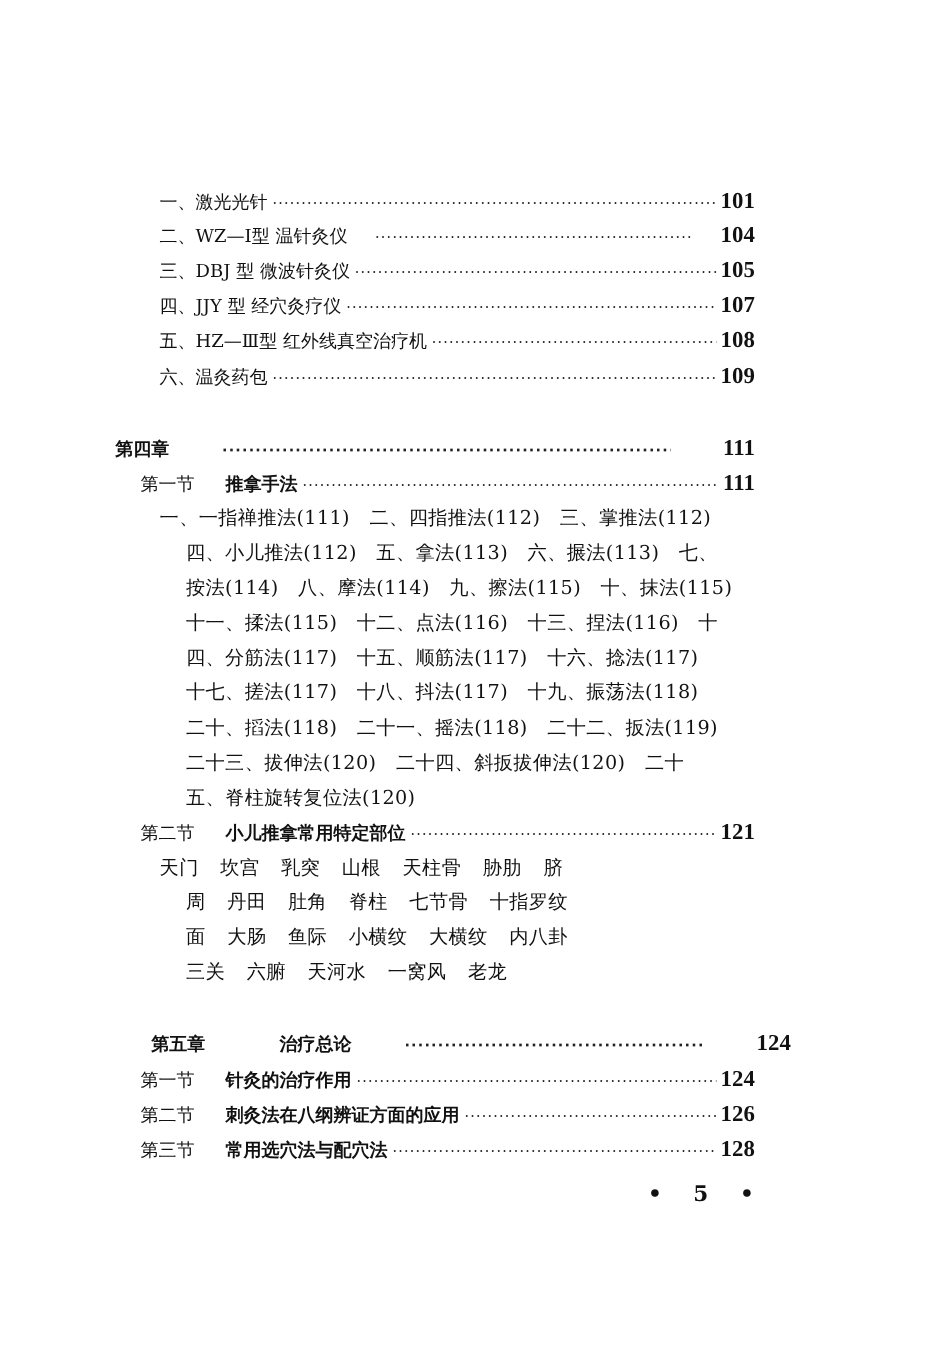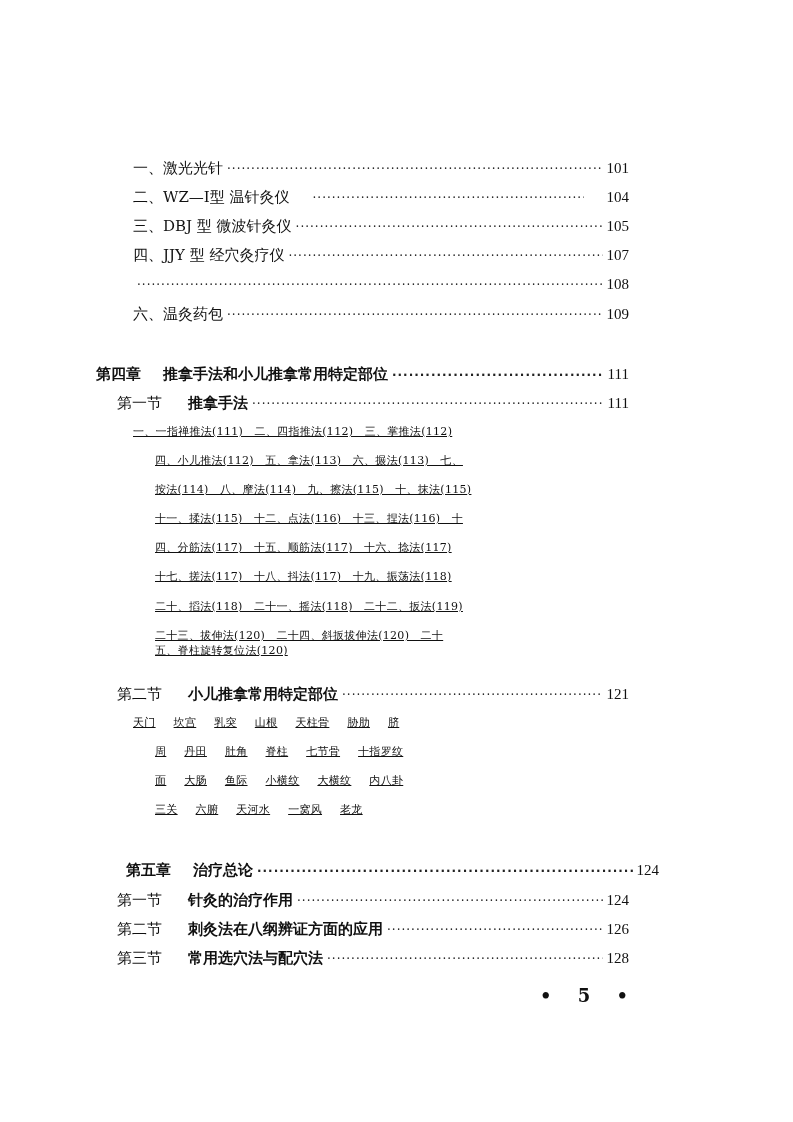--- a/index.html
+++ b/index.html
@@ -2,25 +2,25 @@
 <html><head>
 <meta charset="utf-8">
 <style>
   html, body { margin:0; padding:0; background:#ffffff; }
   body { width:793px; height:1122px; position:relative; overflow:hidden;
          font-family:"DejaVu Serif","Liberation Serif",serif; color:#111; }
   .row { position:absolute; display:flex; align-items:baseline; white-space:nowrap;
          font-size:15px; line-height:20px; }
   .lead { flex:1; overflow:hidden; margin:0 4px; letter-spacing:1px; color:#222; font-size:12px; }
   .lead::before { content:"··································································································································"; }
-  .pg { font-family:"Liberation Serif","DejaVu Serif",serif; font-weight:normal; font-size:15px; }
-  .chap { font-weight:bold; font-family:"DejaVu Sans","Liberation Sans",sans-serif; font-size:15px; }
+  .pg { font-family:"Liberation Serif","DejaVu Serif",serif; font-weight:bold; font-size:19px; }
+  .chap { font-weight:bold; font-family:"DejaVu Sans","Liberation Sans",sans-serif; font-size:15px;gap:40px; }
   .chap .title { margin-left:22px; }
   .sec .title { margin-left:26px;font-weight:bold; }
-  .free { position:absolute; font-size:11px; line-height:20px; white-space:nowrap; letter-spacing:0.3px;text-decoration:underline; }
+  .free { position:absolute; font-size:16px; line-height:20px; white-space:nowrap; letter-spacing:0.3px; }
   .words span { margin-right:18px; }
   .pagenum { position:absolute; left:540px; top:985px; font-size:18px; font-weight:bold; letter-spacing:10px; }
 </style>
 </head>
 <body>
 
 <div class="row" style="left:133px;top:158px;width:496px;">
   <span>一、激光光针</span>
     <span class="lead"></span>
     <span class="pg">101</span>
@@ -34,51 +34,51 @@
   <span>三、DBJ 型 微波针灸仪</span>
     <span class="lead"></span>
     <span class="pg">105</span>
 </div>
 <div class="row" style="left:133px;top:245px;width:496px;">
   <span>四、JJY 型 经穴灸疗仪</span>
     <span class="lead"></span>
     <span class="pg">107</span>
 </div>
 <div class="row" style="left:133px;top:274px;width:496px;">
+  <span>五、HZ—Ⅲ型 红外线真空治疗机</span>
     <span class="lead"></span>
     <span class="pg">108</span>
 </div>
 <div class="row" style="left:133px;top:304px;width:496px;">
   <span>六、温灸药包</span>
     <span class="lead"></span>
     <span class="pg">109</span>
 </div>
 
 <div class="row chap" style="left:96px;top:364px;width:533px;">
   <span>第四章</span>
-    <span class="title">推拿手法和小儿推拿常用特定部位</span>
     <span class="lead"></span>
     <span class="pg">111</span>
 </div>
 <div class="row sec" style="left:117px;top:393px;width:512px;">
   <span>第一节</span>
     <span class="title">推拿手法</span>
     <span class="lead"></span>
     <span class="pg">111</span>
 </div>
 
 <div class="free" style="left:133px;top:422px;">一、一指禅推法(111)　二、四指推法(112)　三、掌推法(112)</div>
 <div class="free" style="left:155px;top:451px;">四、小儿推法(112)　五、拿法(113)　六、搌法(113)　七、</div>
 <div class="free" style="left:155px;top:480px;">按法(114)　八、摩法(114)　九、擦法(115)　十、抹法(115)</div>
 <div class="free" style="left:155px;top:509px;">十一、揉法(115)　十二、点法(116)　十三、捏法(116)　十</div>
 <div class="free" style="left:155px;top:538px;">四、分筋法(117)　十五、顺筋法(117)　十六、捻法(117)</div>
 <div class="free" style="left:155px;top:567px;">十七、搓法(117)　十八、抖法(117)　十九、振荡法(118)</div>
 <div class="free" style="left:155px;top:597px;">二十、搯法(118)　二十一、摇法(118)　二十二、扳法(119)</div>
 <div class="free" style="left:155px;top:626px;">二十三、拔伸法(120)　二十四、斜扳拔伸法(120)　二十</div>
-<div class="free" style="left:155px;top:641px;">五、脊柱旋转复位法(120)</div>
+<div class="free" style="left:155px;top:655px;">五、脊柱旋转复位法(120)</div>
 
 <div class="row sec" style="left:117px;top:684px;width:512px;">
   <span>第二节</span>
     <span class="title">小儿推拿常用特定部位</span>
     <span class="lead"></span>
     <span class="pg">121</span>
 </div>
 
 <div class="free words" style="left:133px;top:713px;">
   <span>天门</span><span>坎宫</span><span>乳突</span><span>山根</span><span>天柱骨</span><span>胁肋</span><span>脐</span>

